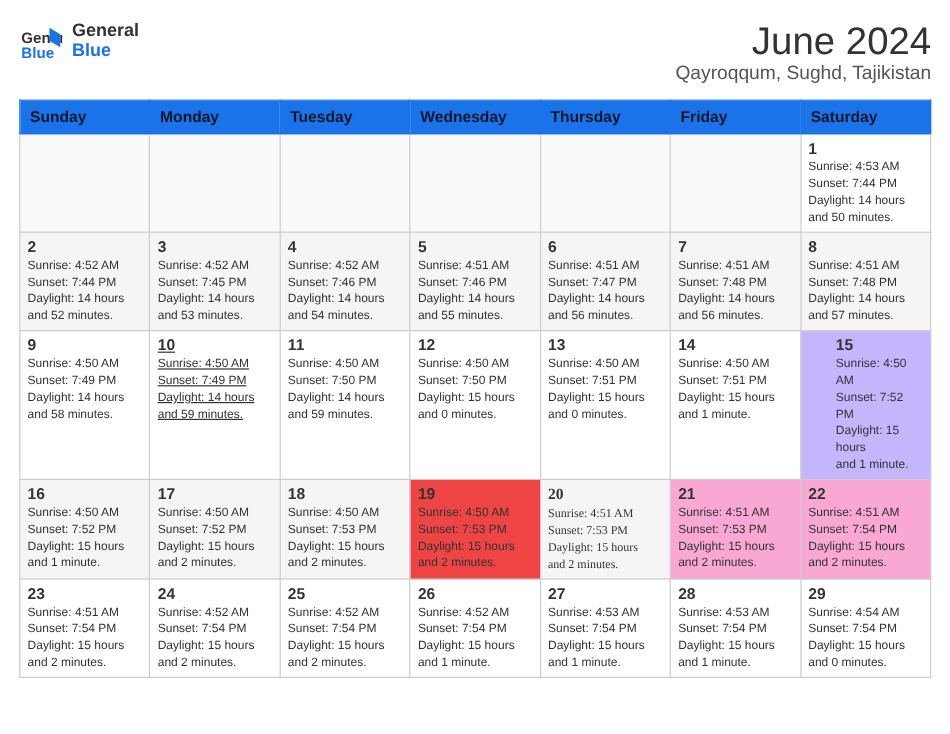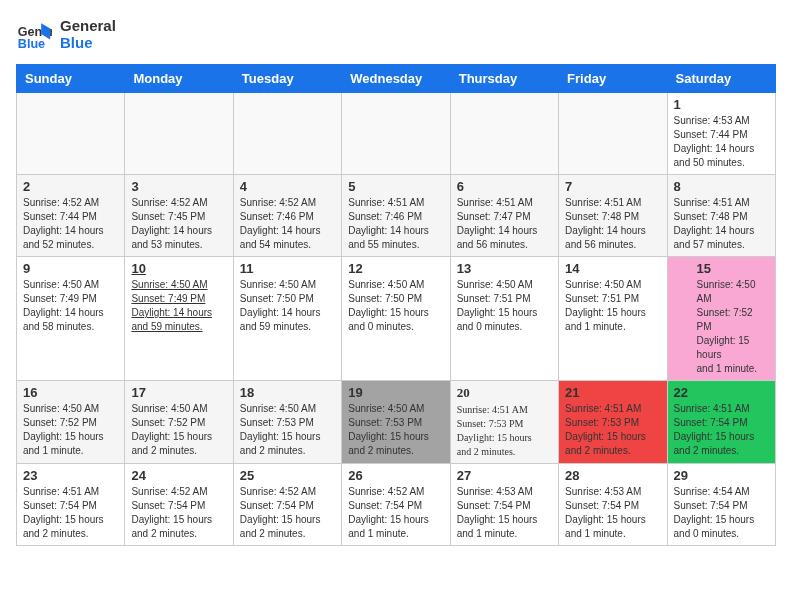--- a/index.html
+++ b/index.html
@@ -37,21 +37,21 @@
       font-size: 16px;
       color: #555;
     }
     .calendar-table {
       width: 100%;
       border-collapse: collapse;
       border: 1px solid #ccc;
     }
     .calendar-table th {
       background-color: #1a73e8;
-      color: #ffffff;
+      color: #0f172a;
       text-align: left;
       padding: 6px 8px;
       font-size: 13px;
       font-weight: bold;
       border: 1px solid #1a73e8;
     }
     .calendar-table td {
       border: 1px solid #ccc;
       vertical-align: top;
       padding: 4px 6px;
@@ -84,20 +84,22 @@
       <text x="2" y="22" font-size="14" fill="#333" font-family="Arial" font-weight="bold">General</text>
       <text x="2" y="36" font-size="14" fill="#1a73e8" font-family="Arial" font-weight="bold">Blue</text>
       <polygon points="28,8 38,14 38,26 28,20" fill="#1a73e8"></polygon>
     </svg>
     <div style="margin-left: 4px;">
       <div style="font-size:15px; font-weight:bold; color:#333;">General</div>
       <div style="font-size:15px; font-weight:bold; color:#1a73e8;">Blue</div>
     </div>
   </div>
   <div class="title-section">
+    <div class="month-year">June 2024</div>
+    <div class="location">Qayroqqum, Sughd, Tajikistan</div>
   </div>
 </div>
 
 <table class="calendar-table">
   <thead>
     <tr>
     <th>Sunday</th>
         <th>Monday</th>
         <th>Tuesday</th>
         <th>Wednesday</th>
@@ -209,21 +211,21 @@
 Daylight: 15 hours
 and 0 minutes.</div>
         </td>
         <td style="background: rgb(255, 255, 255);">
           <div class="day-number">14</div>
           <div class="day-info" style="white-space: pre-line;">Sunrise: 4:50 AM
 Sunset: 7:51 PM
 Daylight: 15 hours
 and 1 minute.</div>
         </td>
-        <td style="background: #f9a8d4; padding-left: 29px;">
+        <td style="background: #c4b5fd; padding-left: 29px;">
           <div class="day-number">15</div>
           <div class="day-info" style="white-space: pre-line;">Sunrise: 4:50 AM
 Sunset: 7:52 PM
 Daylight: 15 hours
 and 1 minute.</div>
         </td>
       </tr>
       <tr>
         <td style="background: rgb(245, 245, 245);">
           <div class="day-number">16</div>
@@ -239,42 +241,42 @@
 Daylight: 15 hours
 and 2 minutes.</div>
         </td>
         <td style="background: rgb(245, 245, 245); margin-left: 40px;">
           <div class="day-number">18</div>
           <div class="day-info" style="white-space: pre-line;">Sunrise: 4:50 AM
 Sunset: 7:53 PM
 Daylight: 15 hours
 and 2 minutes.</div>
         </td>
-        <td style="background: #a3a3a3;">
+        <td style="background: #ef4444;">
           <div class="day-number">19</div>
           <div class="day-info" style="white-space: pre-line;">Sunrise: 4:50 AM
 Sunset: 7:53 PM
 Daylight: 15 hours
 and 2 minutes.</div>
         </td>
         <td style="background: rgb(245, 245, 245); font-family: Liberation Serif, serif;">
           <div class="day-number">20</div>
           <div class="day-info" style="white-space: pre-line;">Sunrise: 4:51 AM
 Sunset: 7:53 PM
 Daylight: 15 hours
 and 2 minutes.</div>
         </td>
-        <td style="background: #ef4444;">
+        <td style="background: #f9a8d4;">
           <div class="day-number">21</div>
           <div class="day-info" style="white-space: pre-line;">Sunrise: 4:51 AM
 Sunset: 7:53 PM
 Daylight: 15 hours
 and 2 minutes.</div>
         </td>
-        <td style="background: #22c55e; margin-top: 48px;">
+        <td style="background: #f9a8d4; margin-top: 48px;">
           <div class="day-number">22</div>
           <div class="day-info" style="white-space: pre-line;">Sunrise: 4:51 AM
 Sunset: 7:54 PM
 Daylight: 15 hours
 and 2 minutes.</div>
         </td>
       </tr>
       <tr>
         <td style="background: rgb(255, 255, 255);">
           <div class="day-number">23</div>

